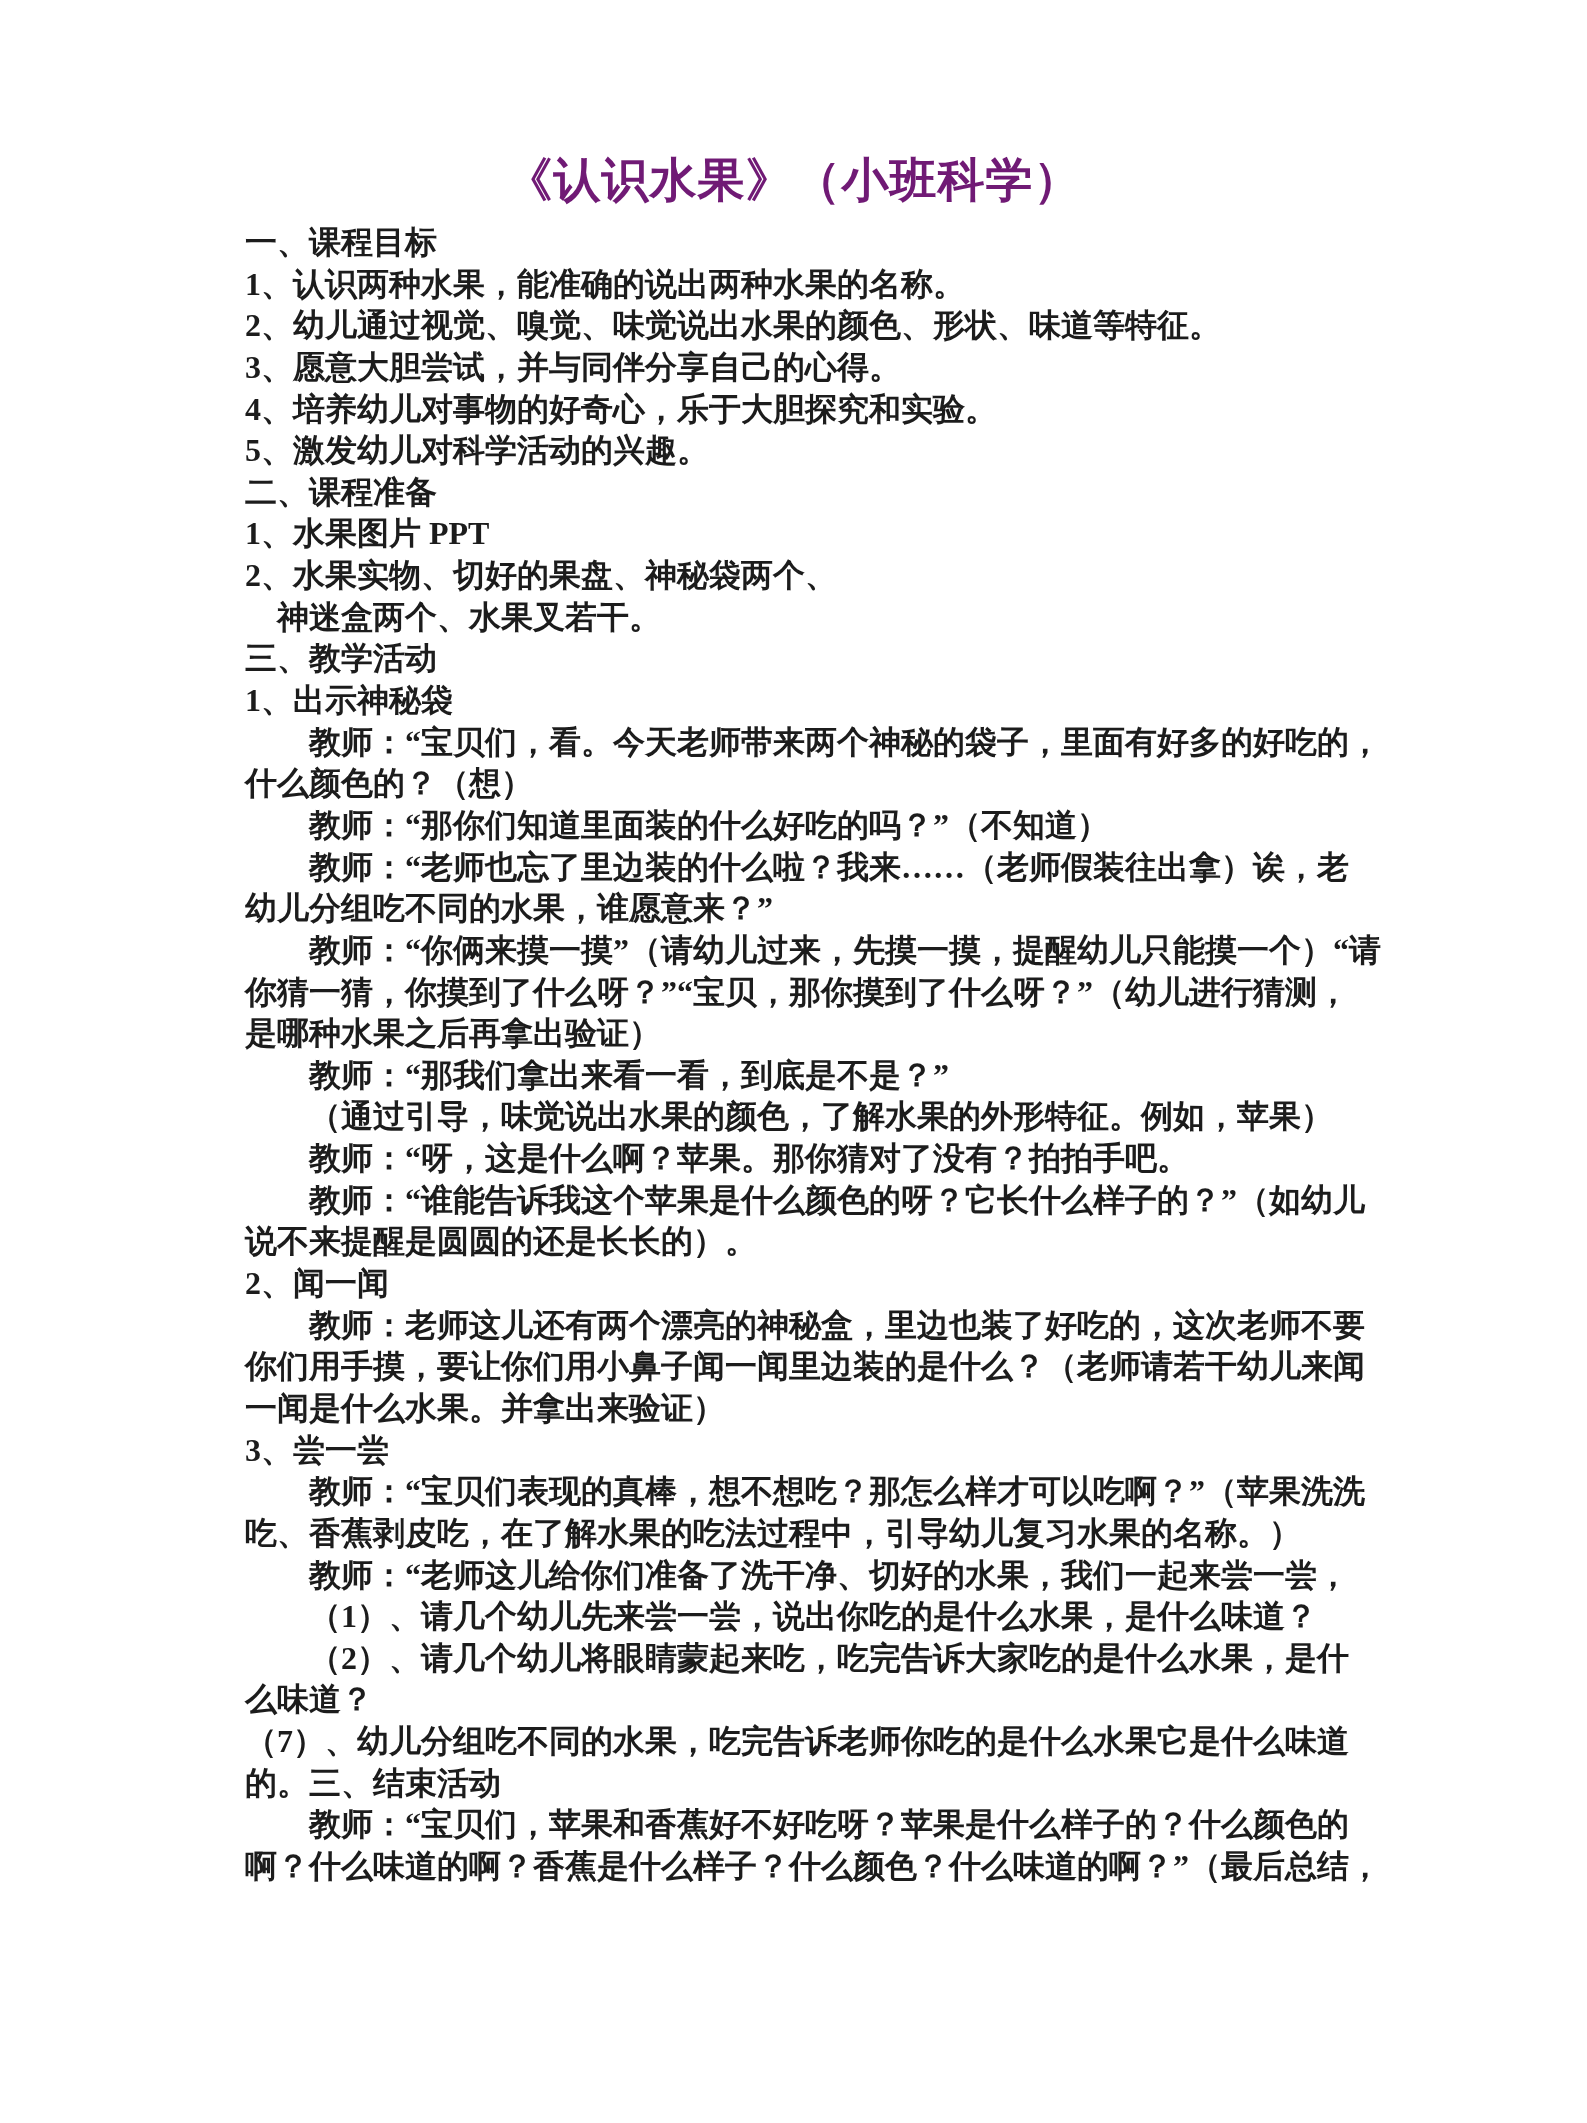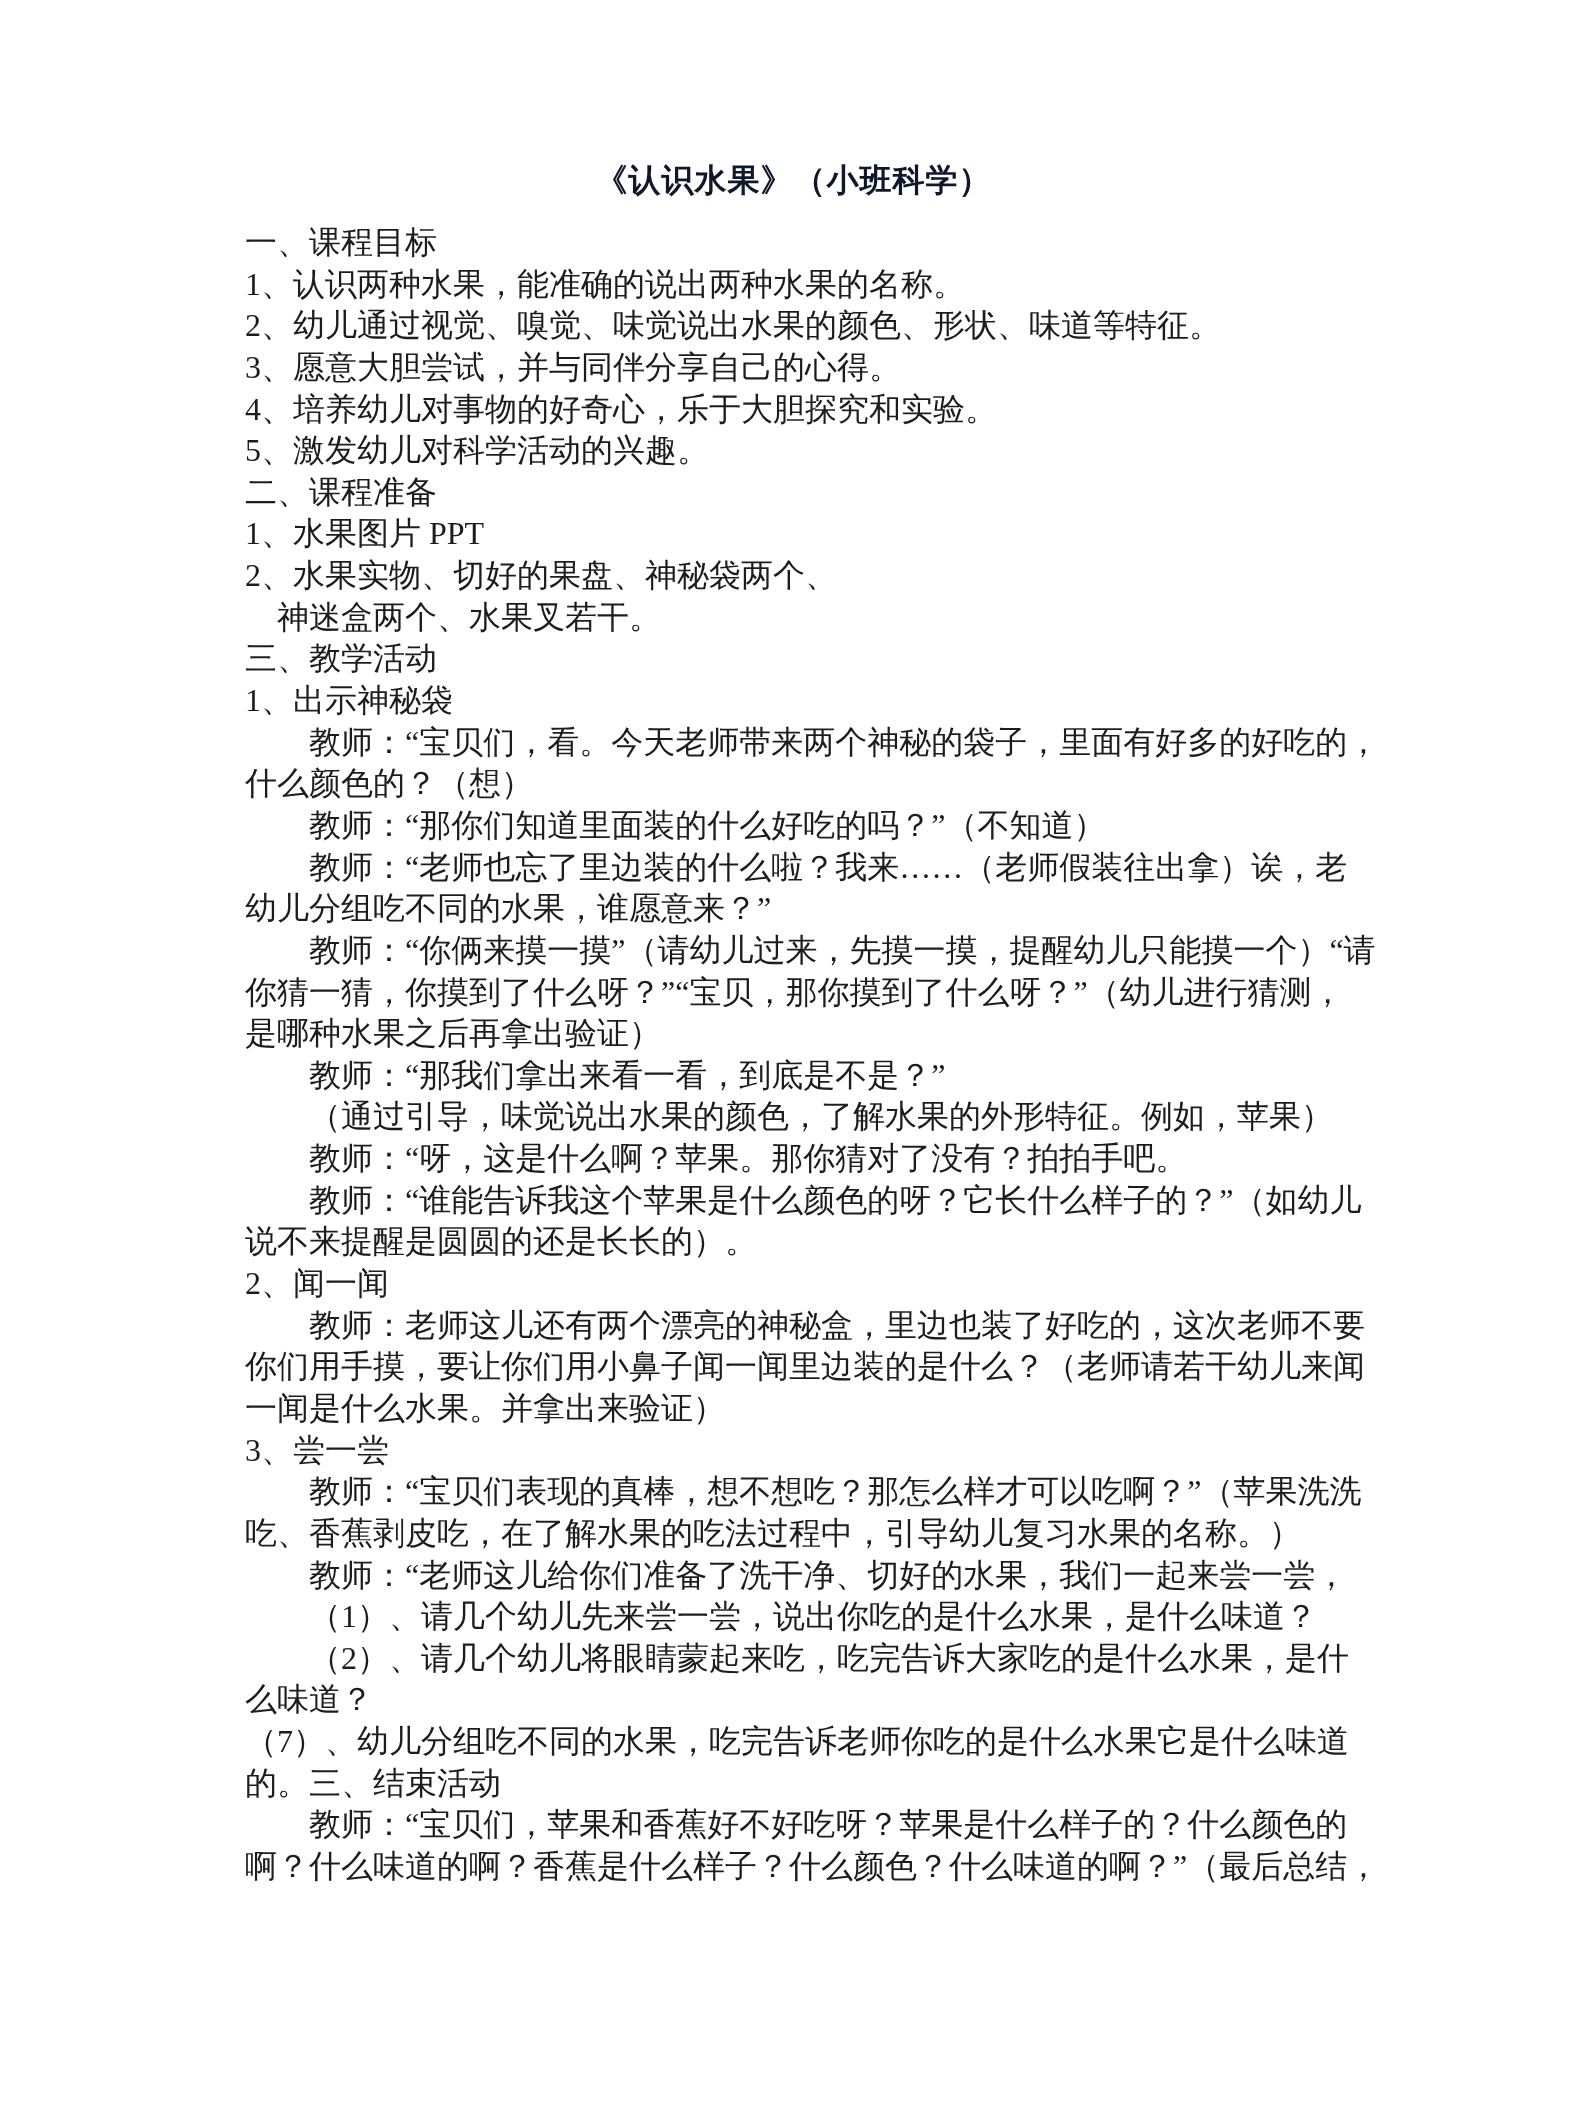--- a/index.html
+++ b/index.html
@@ -9,28 +9,29 @@
     height: 2123px;
     background: #ffffff;
     overflow: hidden;
   }
   .doc-title {
     margin: 0;
     padding-top: 150px;
     text-align: center;
     font-family: "Liberation Sans", "DejaVu Sans", sans-serif;
     font-weight: 700;
-    font-size: 32px;
+    font-size: 47px;
     line-height: 60px;
-    color: #0f172a;
+    color: #701a75;
     letter-spacing: 1px;
   }
   .doc-body {
     margin: 12px 0 0 245px;
     width: 1106px;
+    font-weight: bold;
   }
   .line {
     margin: 0;
     padding: 0;
     height: 41.65px;
     line-height: 41.65px;
     white-space: nowrap;
     font-family: "Liberation Serif", "DejaVu Serif", serif;
     font-size: 32px;
     color: #1c1c1c;

